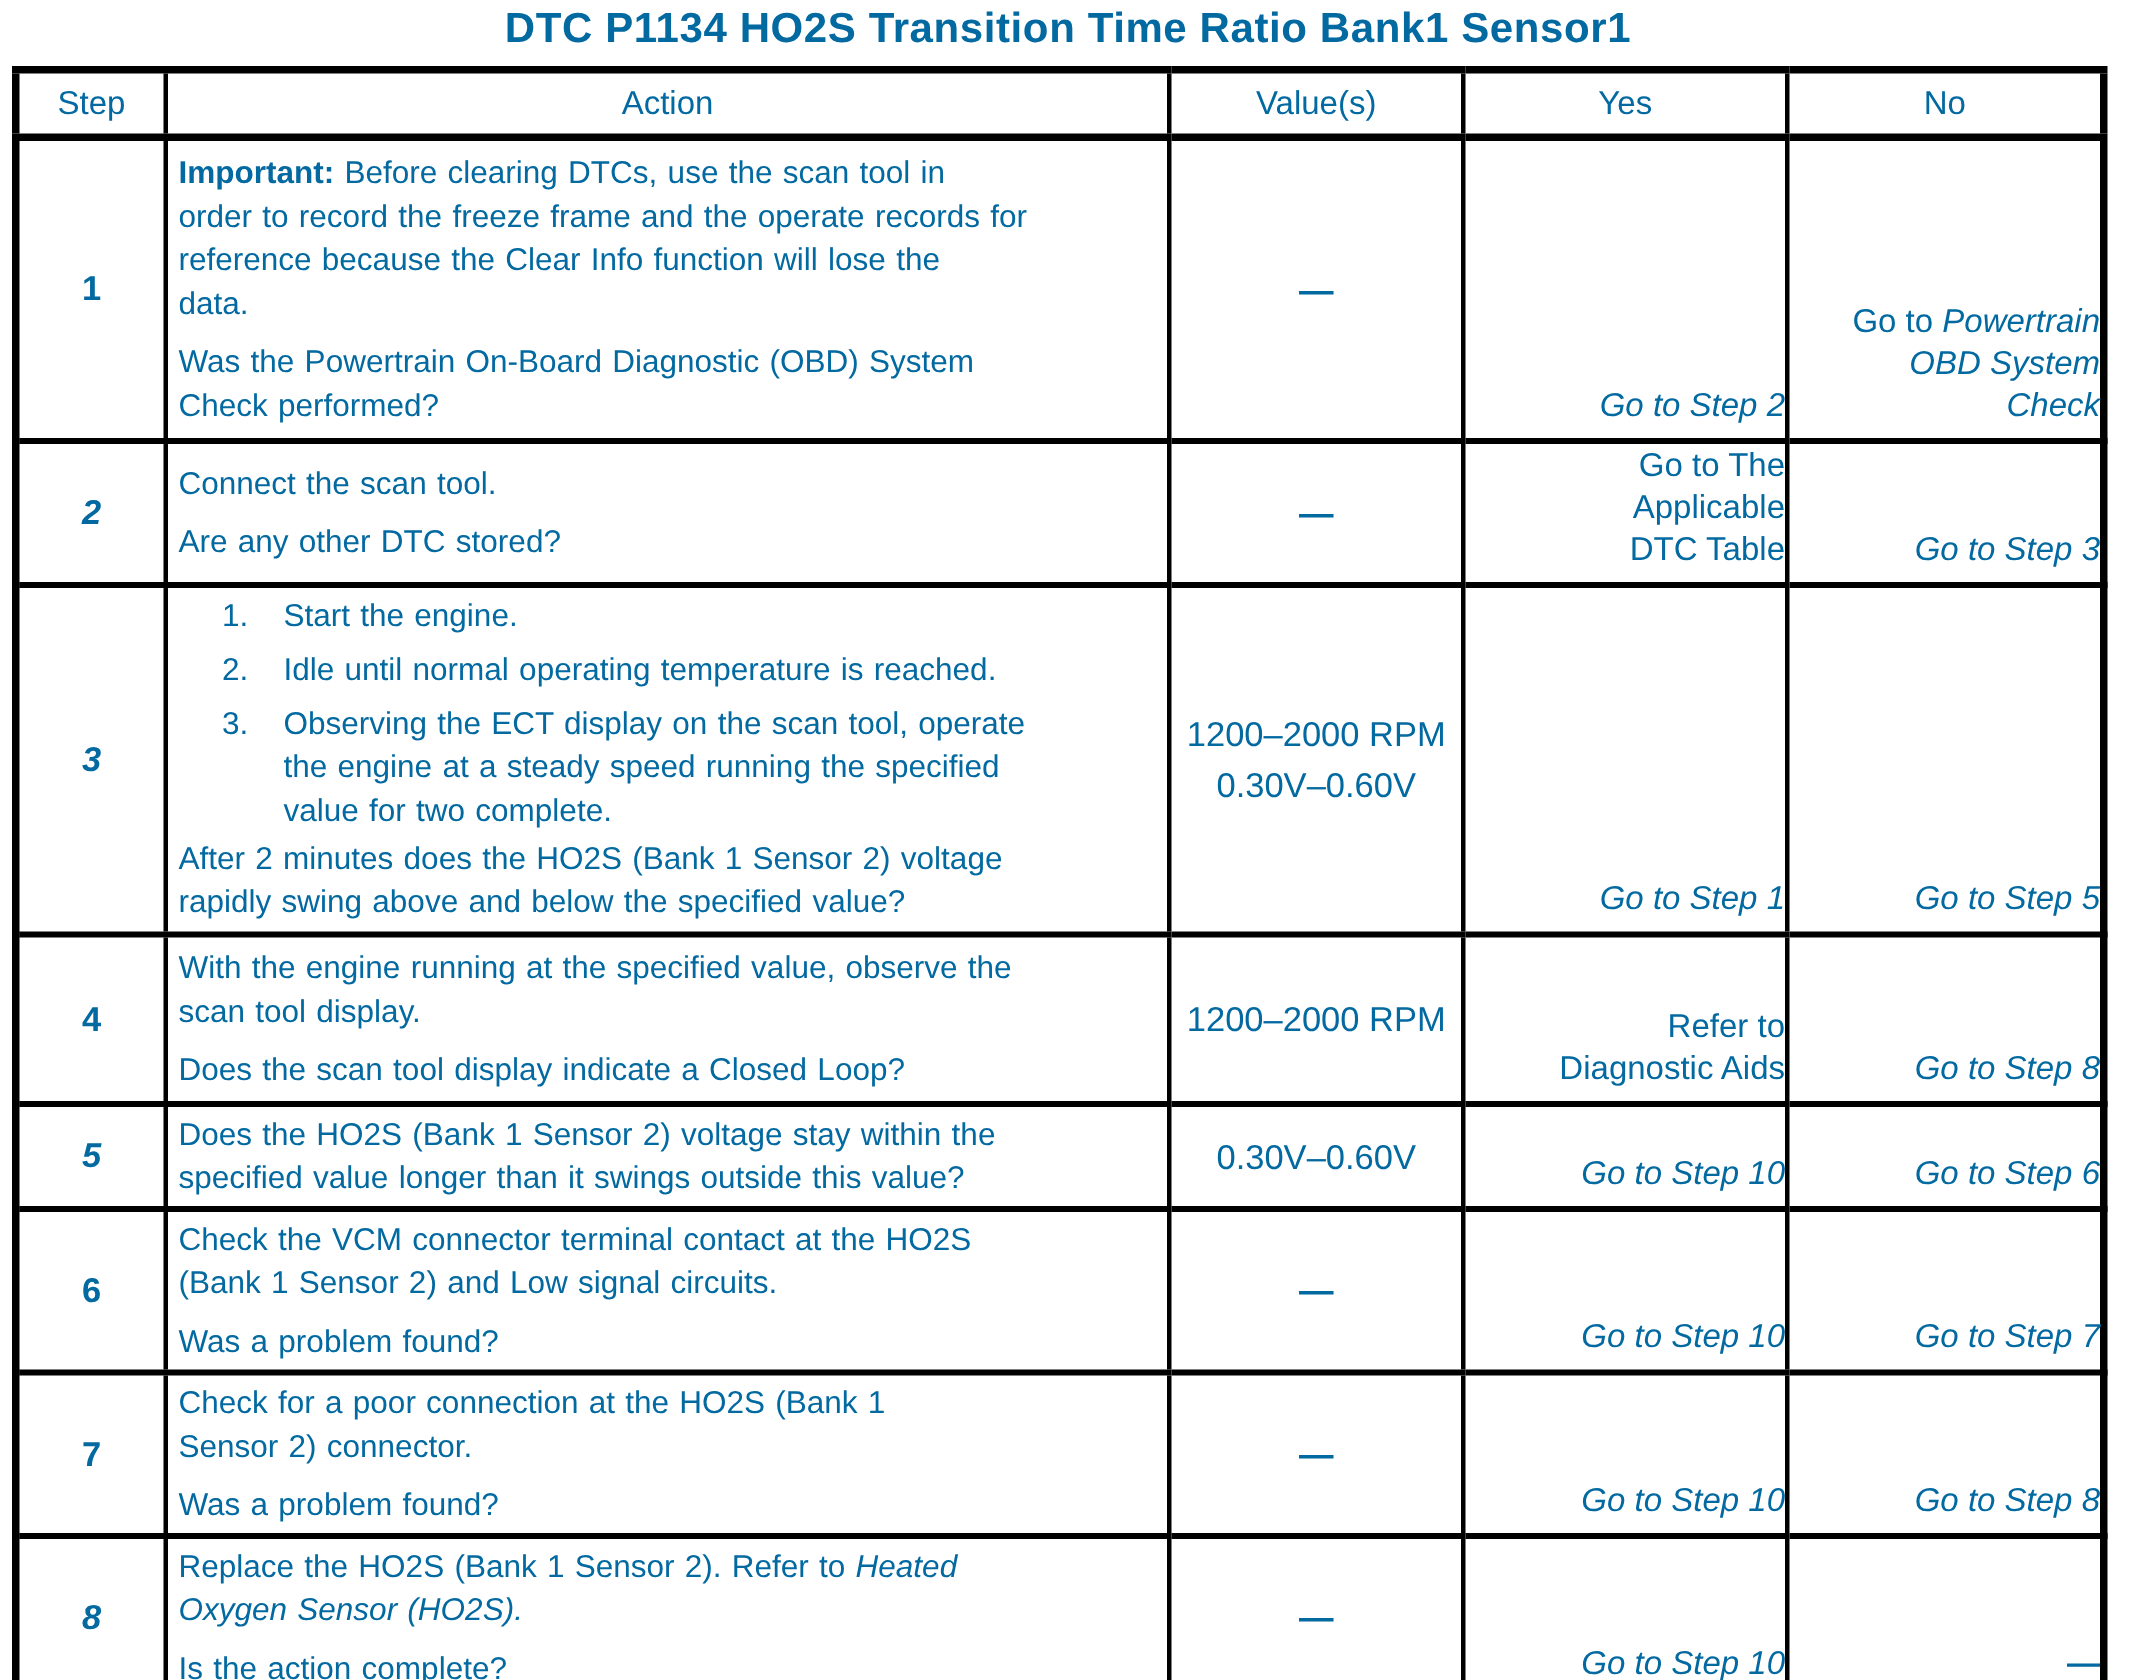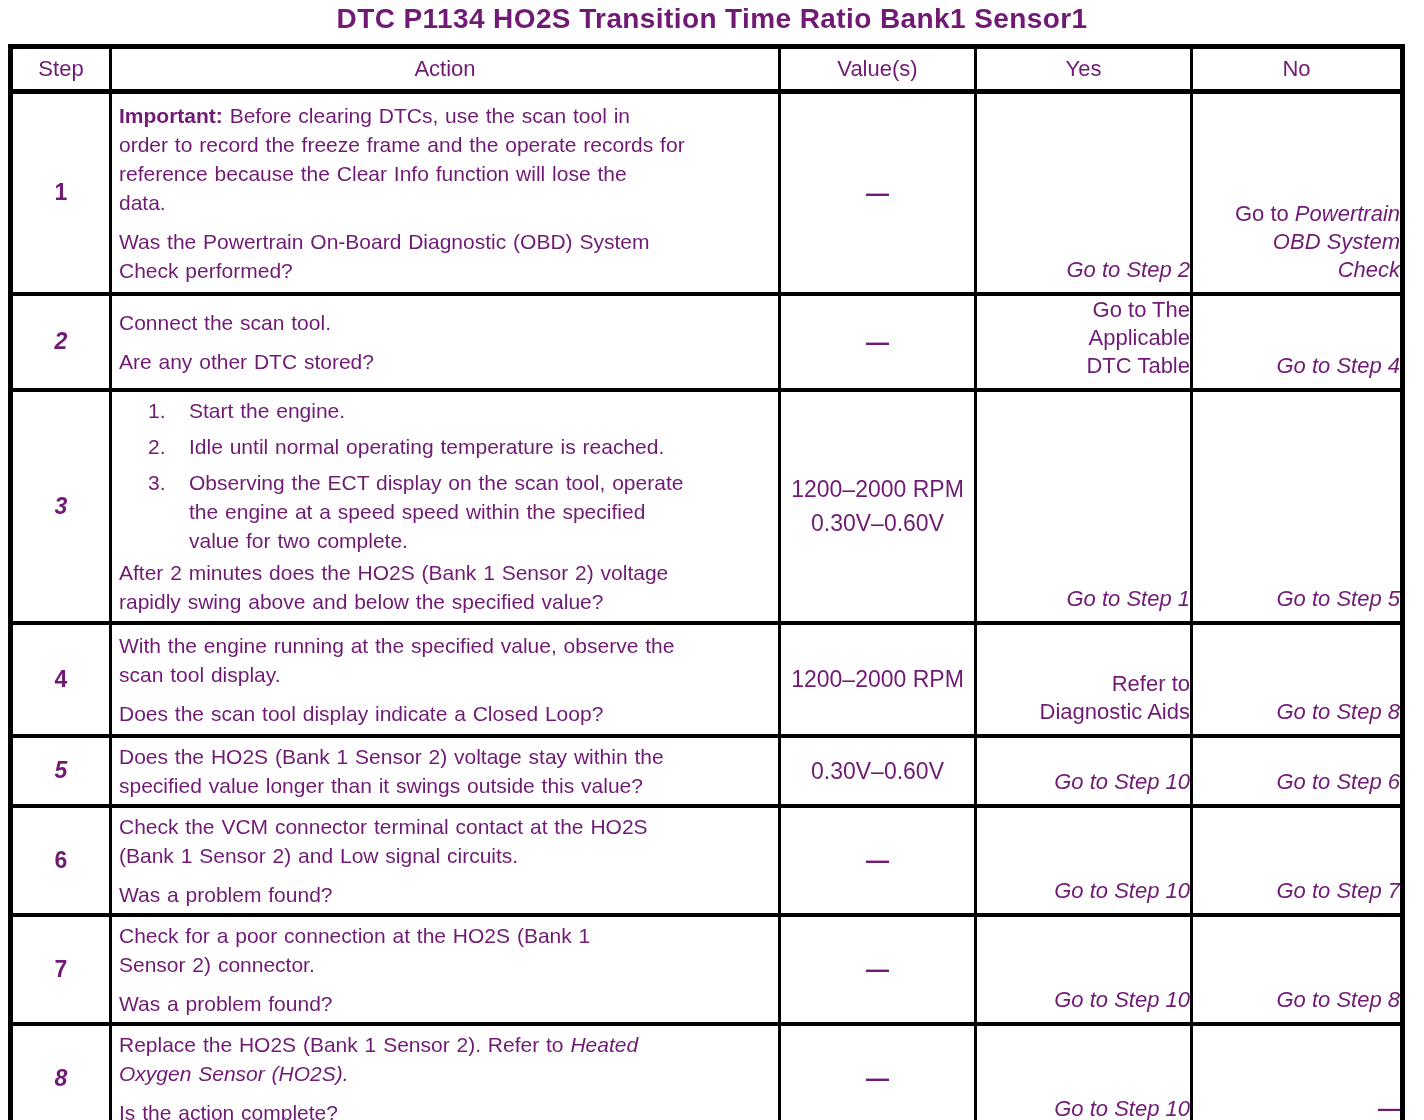--- a/index.html
+++ b/index.html
@@ -1,18 +1,18 @@
 <!DOCTYPE html>
 <html><head>
 <meta charset="utf-8">
 <style>
   html,body{margin:0;padding:0;background:#fff;}
   .page{
     position:relative;width:1424px;height:1120px;background:#ffffff;
-    font-family:"Liberation Sans",sans-serif;color:#701a75;overflow:hidden;
+    font-family:"Liberation Sans",sans-serif;color:#0369a1;overflow:hidden;
   }
   .title{
     position:absolute;top:3px;left:0;width:100%;text-align:center;
     font-size:28px;font-weight:bold;letter-spacing:0.4px;
   }
   table.dtc{
     position:absolute;left:8px;top:44px;width:1392px;
     border-collapse:collapse;table-layout:fixed;
   }
   table.dtc{border:5px solid #000;}
@@ -114,40 +114,40 @@
         </td>
         <td class="value">
           <div class="dash">—</div>
         </td>
         <td class="yn">
           <div>Go to The</div>
           <div>Applicable</div>
           <div>DTC Table</div>
         </td>
         <td class="yn">
-          <div class="i">Go to Step 4</div>
+          <div class="i">Go to Step 3</div>
         </td>
       </tr>
 
       <tr style="height:233px">
         <td class="step si">3</td>
         <td class="action">
           <div class="oli first">
             <span class="num">1.</span>
             <span class="txt"><span>Start the engine.</span></span>
           </div>
           <div class="oli">
             <span class="num">2.</span>
             <span class="txt"><span>Idle until normal operating temperature is reached.</span></span>
           </div>
           <div class="oli">
             <span class="num">3.</span>
             <span class="txt">
               <div>Observing the ECT display on the scan tool, operate</div>
-              <div>the engine at a speed speed within the specified</div>
+              <div>the engine at a steady speed running the specified</div>
               <div>value for two complete.</div>
             </span>
           </div>
           <div class="para q tight">
             <div>After 2 minutes does the HO2S (Bank 1 Sensor 2) voltage</div>
             <div>rapidly swing above and below the specified value?</div>
           </div>
         </td>
         <td class="value">
           <div>1200–2000 RPM</div>

